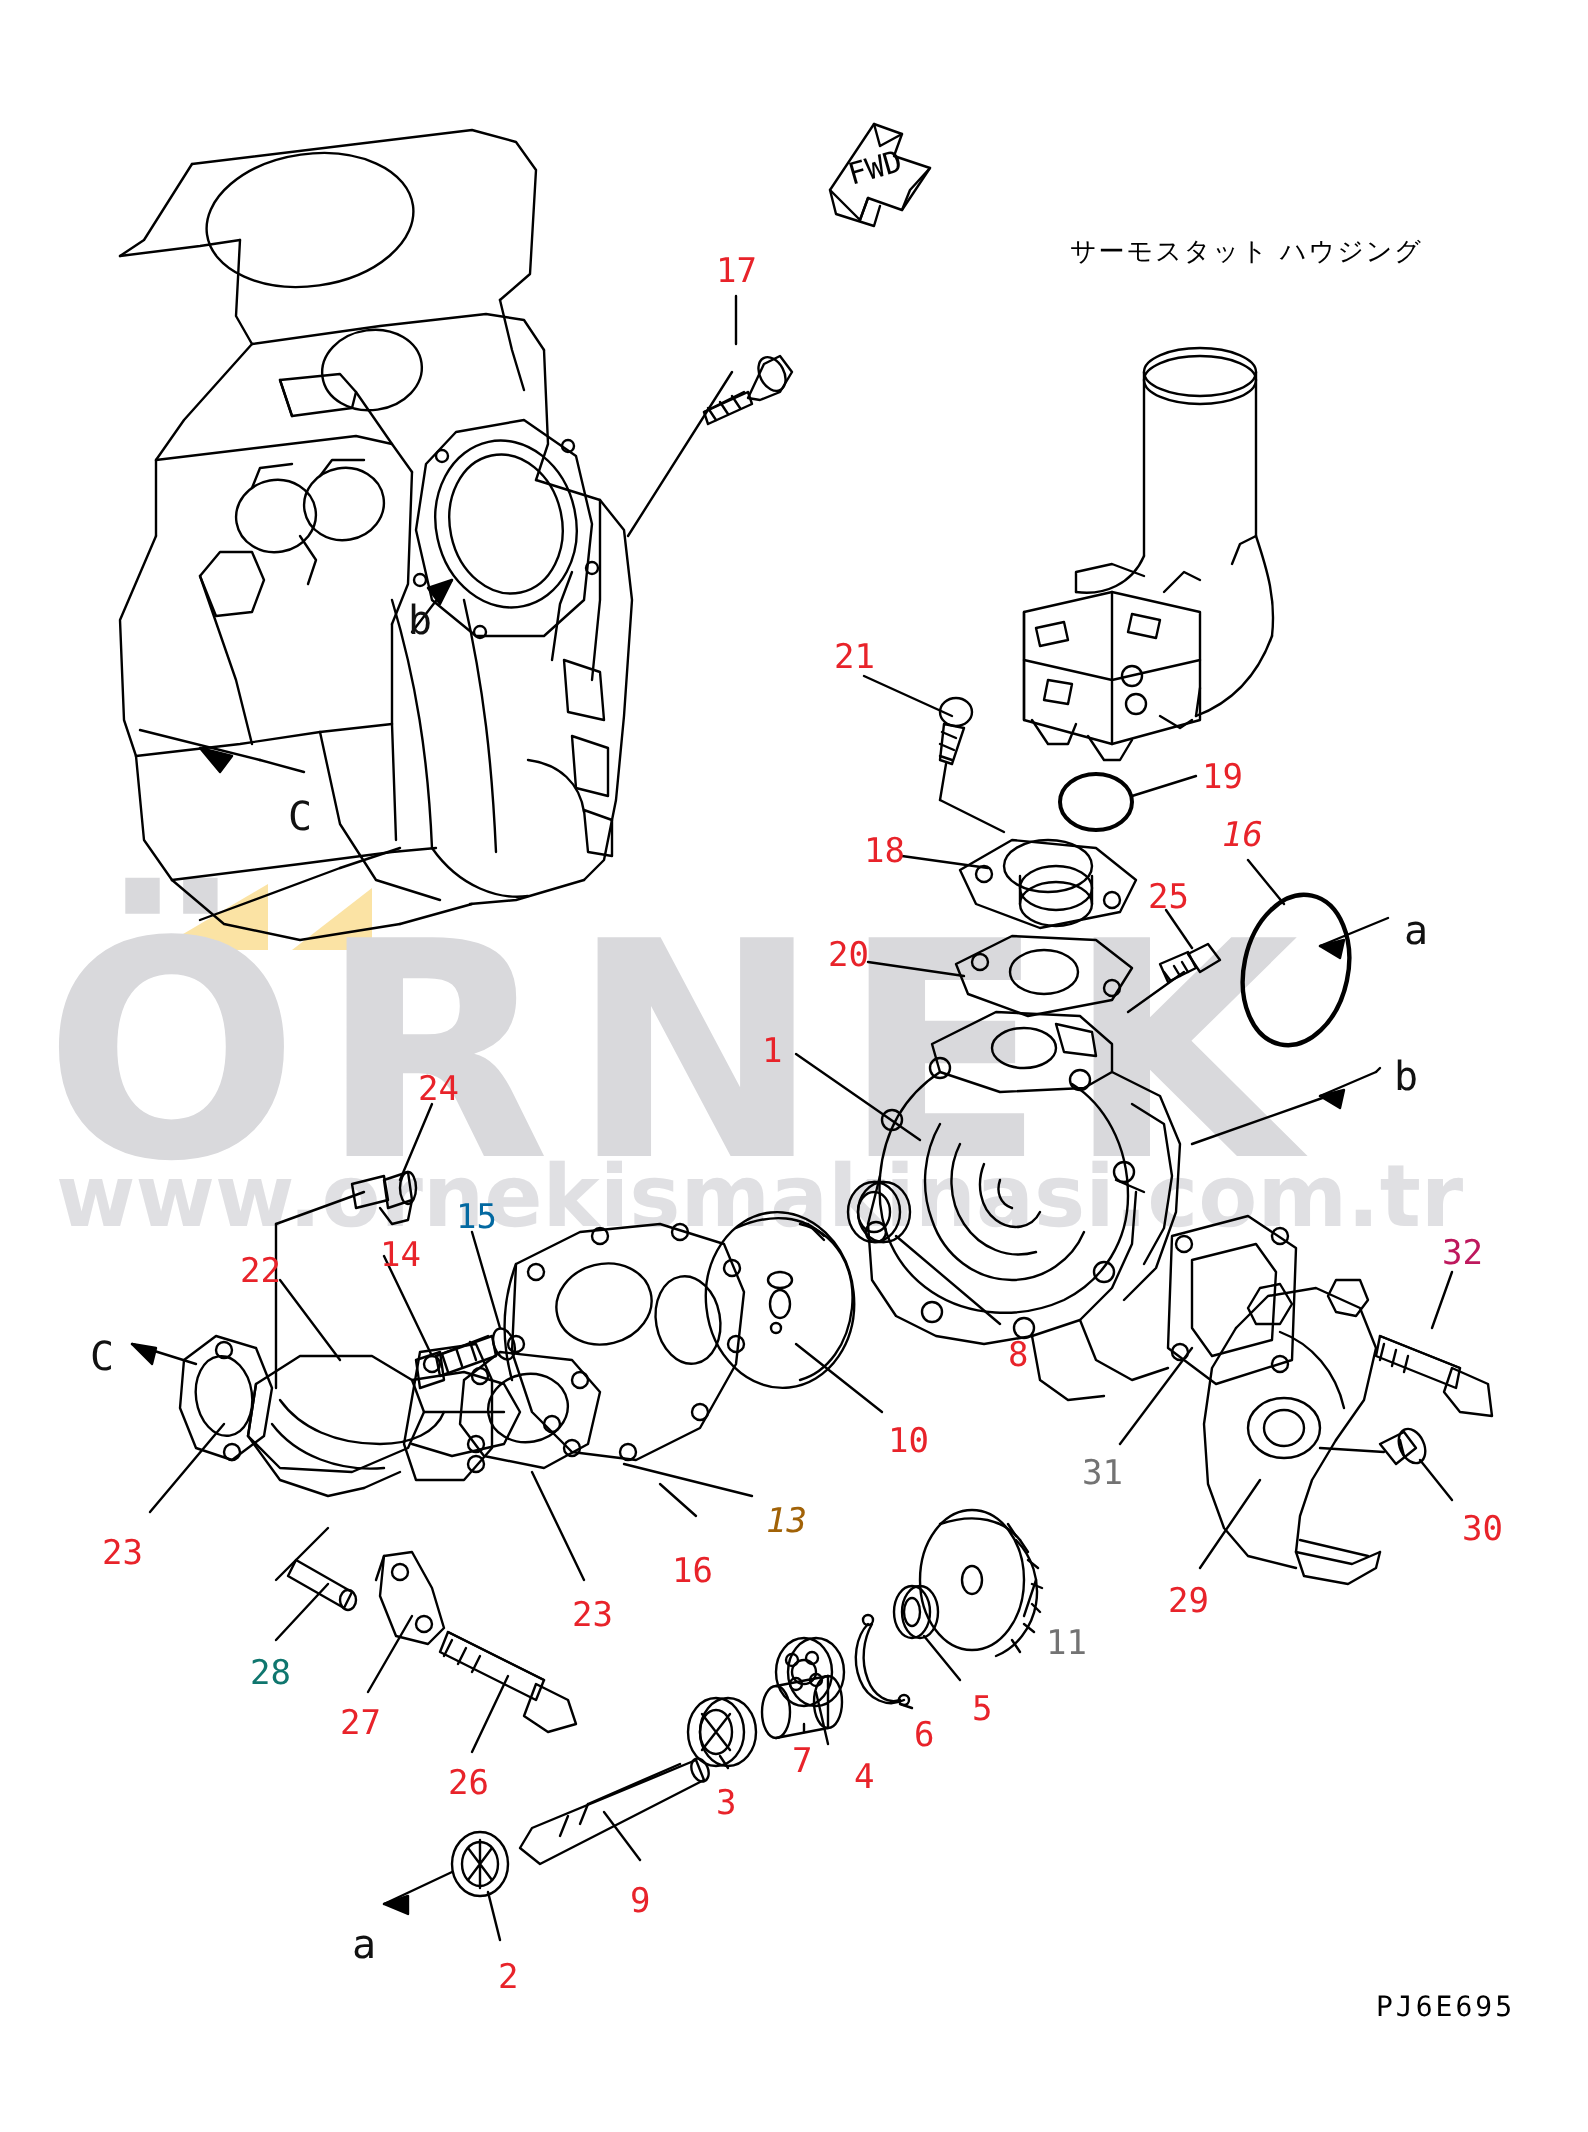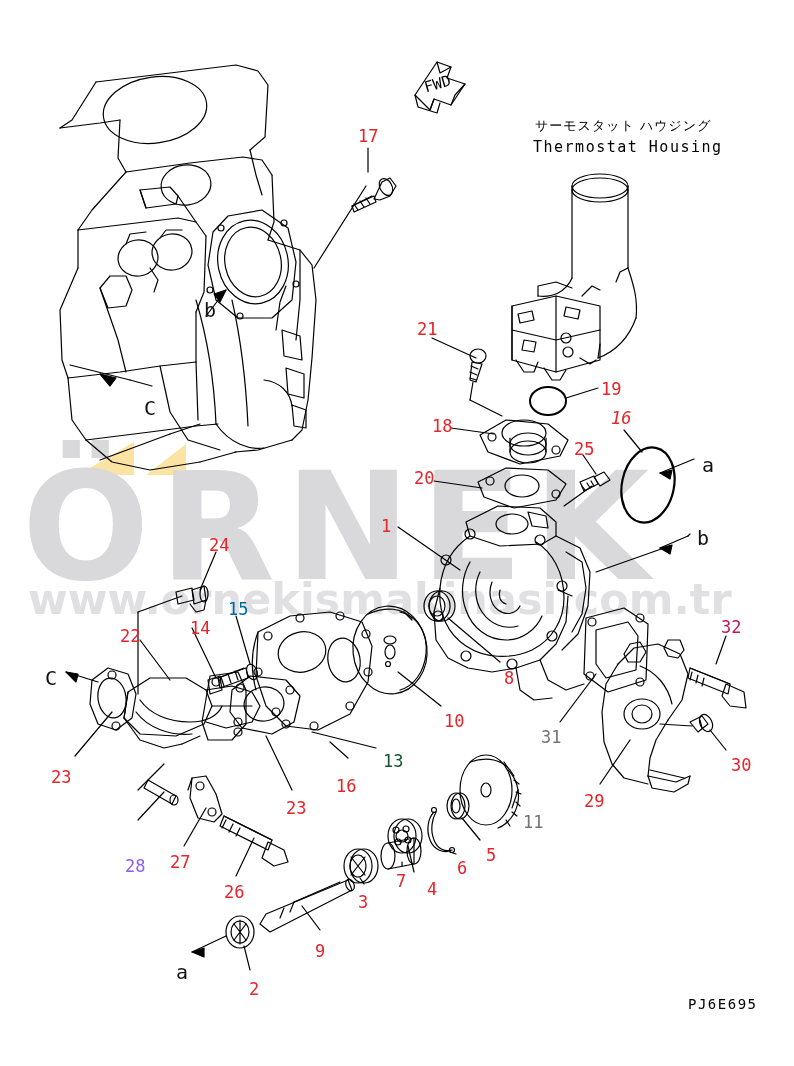--- a/index.html
+++ b/index.html
@@ -494,43 +494,42 @@
         <ellipse cx="706" cy="723" rx="6" ry="9" transform="rotate(-25 706 723)"></ellipse>
       </g>
       <path d="M726,750 L710,730"></path>
       <path d="M660,724 L692,726"></path>
 
     </g>
   </svg>
 
   <div id="fwd-lbl">FWD</div>
   <div id="t-jp">サーモスタット ハウジング</div>
-  <div id="t-en">Thermostat Housing</div>
   <div id="code">PJ6E695</div>
 
   <div id="callout-layer">
       <div class="num" style="left: 358px; top: 128px; color: rgb(232, 35, 42);">17</div>
       <div class="num" style="left: 417px; top: 321px; color: rgb(232, 35, 42);">21</div>
       <div class="num" style="left: 601px; top: 381px; color: rgb(232, 35, 42);">19</div>
       <div class="num" style="left: 611px; top: 410px; color: rgb(232, 35, 42); font-style: italic;">16</div>
       <div class="num" style="left: 432px; top: 418px; color: rgb(232, 35, 42);">18</div>
       <div class="num" style="left: 574px; top: 441px; color: rgb(232, 35, 42);">25</div>
       <div class="num" style="left: 414px; top: 470px; color: rgb(232, 35, 42);">20</div>
       <div class="num" style="left: 381px; top: 518px; color: rgb(232, 35, 42);">1</div>
       <div class="num" style="left: 209px; top: 537px; color: rgb(232, 35, 42);">24</div>
       <div class="num" style="left: 504px; top: 670px; color: rgb(232, 35, 42);">8</div>
       <div class="num" style="left: 190px; top: 620px; color: rgb(232, 35, 42);">14</div>
       <div class="num" style="left: 228px; top: 601px; color: #0369a1; text-align: center;">15</div>
       <div class="num" style="left: 120px; top: 628px; color: rgb(232, 35, 42);">22</div>
       <div class="num" style="left: 51px; top: 769px; color: rgb(232, 35, 42);">23</div>
       <div class="num" style="left: 286px; top: 800px; color: rgb(232, 35, 42);">23</div>
       <div class="num" style="left: 444px; top: 713px; color: rgb(232, 35, 42);">10</div>
-      <div class="num" style="left: 383px; top: 753px; color: #14532d;">13</div>
+      <div class="num" style="left: 383px; top: 753px; color: #a16207; font-style: italic;">13</div>
       <div class="num" style="left: 336px; top: 778px; color: rgb(232, 35, 42);">16</div>
-      <div class="num" style="left: 125px; top: 829px; color: #8b5cf6; margin-top: 29px;">28</div>
+      <div class="num" style="left: 125px; top: 829px; color: #0f766e;">28</div>
       <div class="num" style="left: 170px; top: 854px; color: rgb(232, 35, 42);">27</div>
       <div class="num" style="left: 224px; top: 884px; color: rgb(232, 35, 42);">26</div>
       <div class="num" style="left: 541px; top: 729px; color: #737373;">31</div>
       <div class="num" style="left: 721px; top: 619px; color: #be185d;">32</div>
       <div class="num" style="left: 731px; top: 757px; color: rgb(232, 35, 42);">30</div>
       <div class="num" style="left: 584px; top: 793px; color: rgb(232, 35, 42); text-align: right;">29</div>
       <div class="num" style="left: 523px; top: 814px; color: #737373;">11</div>
       <div class="num" style="left: 486px; top: 847px; color: rgb(232, 35, 42);">5</div>
       <div class="num" style="left: 457px; top: 860px; color: rgb(232, 35, 42);">6</div>
       <div class="num" style="left: 427px; top: 881px; color: rgb(232, 35, 42);">4</div>

